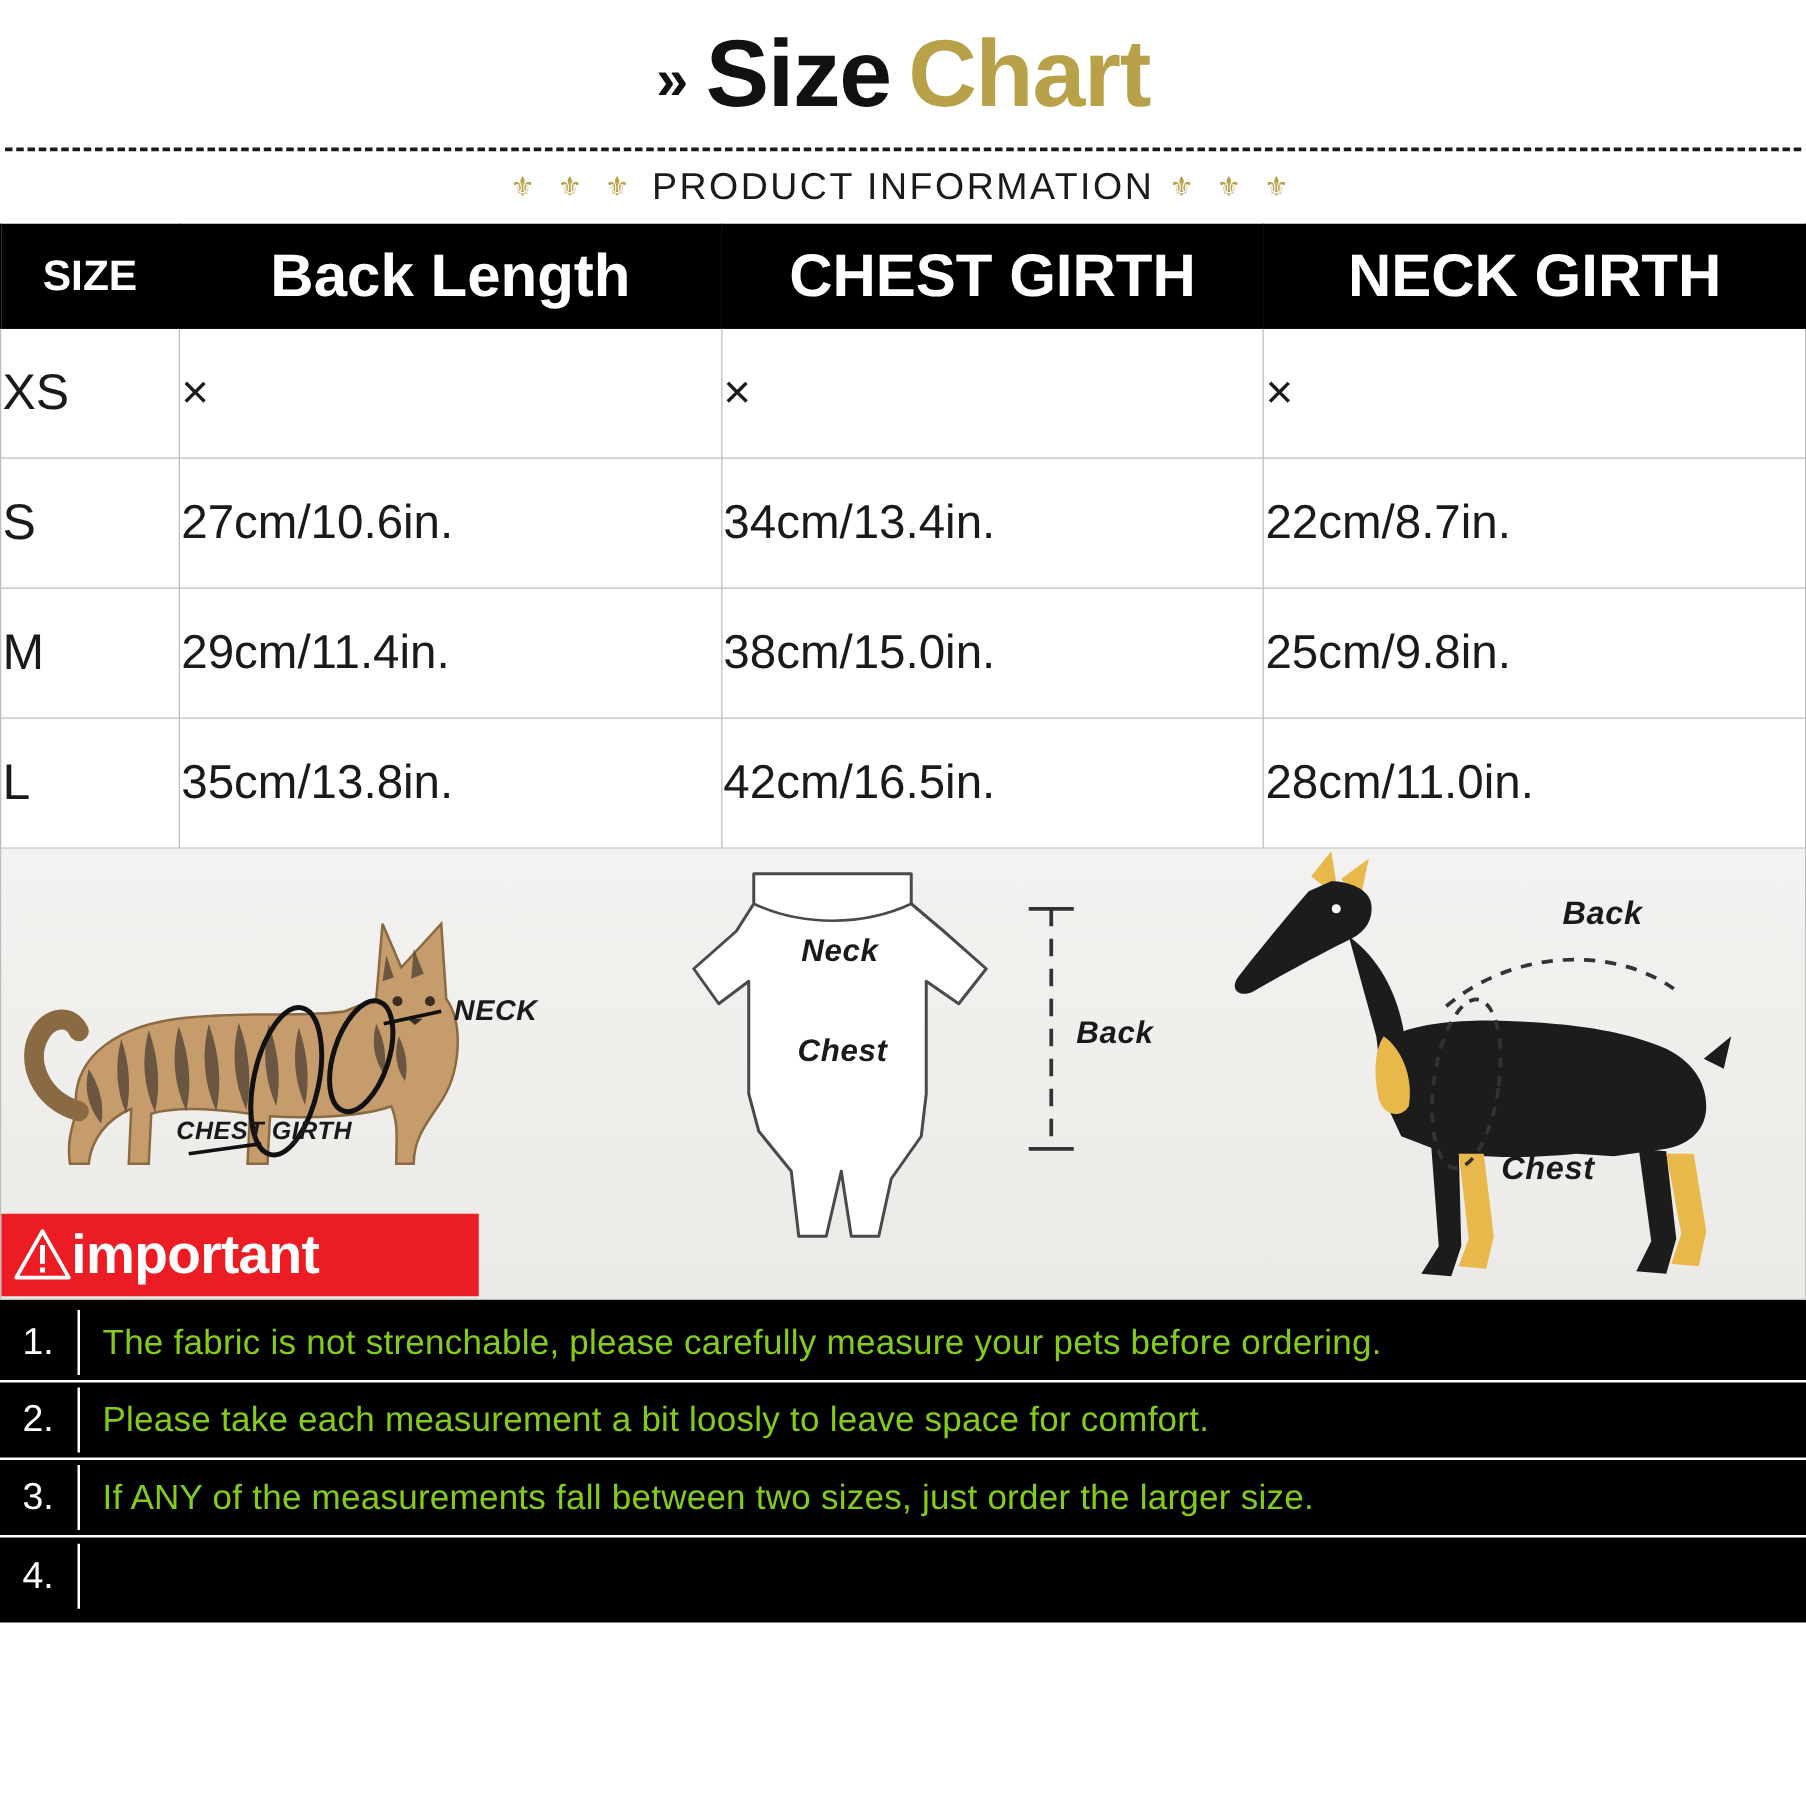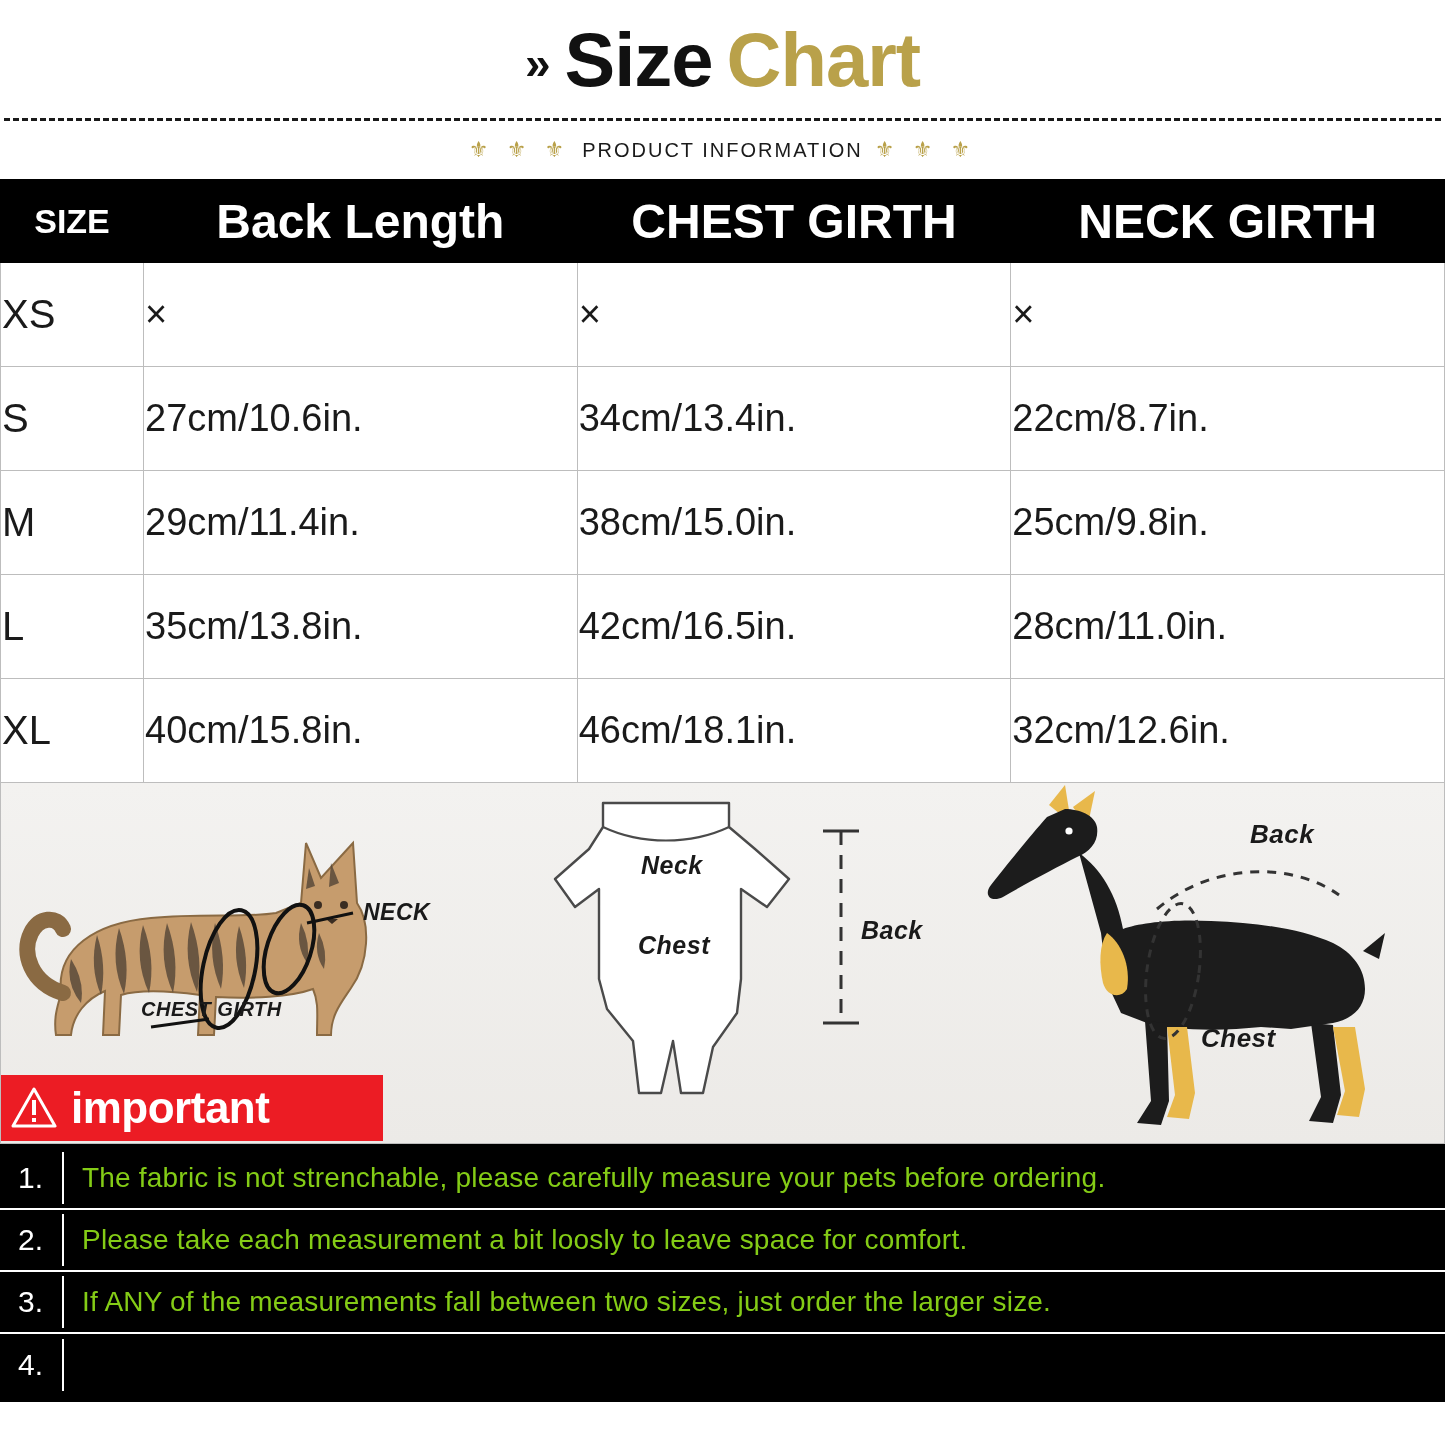--- a/index.html
+++ b/index.html
@@ -59,21 +59,21 @@
     align-items: center;
     justify-content: center;
     gap: 12px;
   }
   .fleur {
     color: #b9a14a;
     font-size: 22px;
     letter-spacing: 6px;
   }
   .subtitle-text {
-    font-size: 20px;
+    font-size: 30px;
     letter-spacing: 2px;
     color: #1a1a1a;
   }
 
   
   table.size-table {
     width: 100%;
     border-collapse: collapse;
     table-layout: fixed;
   }
@@ -123,21 +123,21 @@
   
   .important-wrap {
     position: absolute;
     left: 8px;
     top: 1085px;
     width: 380px;
     height: 66px;
     background: #ec1c24;
     display: flex;
     align-items: center;
-    gap: 14px;
+    gap: 0;
     padding-left: 10px;
     box-sizing: border-box;
     z-index: 5;
   }
   .warn-tri {
     width: 46px; height: 42px; position: relative; flex: none;
   }
   .important-text {
     color: #ffffff;
     font-size: 44px;
@@ -226,26 +226,20 @@
         <td class="size-cell">M</td>
         <td>29cm/11.4in.</td>
         <td>38cm/15.0in.</td>
         <td>25cm/9.8in.</td>
       </tr>
       <tr>
         <td class="size-cell">L</td>
         <td>35cm/13.8in.</td>
         <td>42cm/16.5in.</td>
         <td>28cm/11.0in.</td>
-      </tr>
-      <tr>
-        <td class="size-cell">XL</td>
-        <td>40cm/15.8in.</td>
-        <td>46cm/18.1in.</td>
-        <td>32cm/12.6in.</td>
       </tr>
     </tbody>
   </table>
 
   <div class="illus">
 
     <svg width="400" height="360" viewBox="0 0 400 360">
       <g>
 
         <path d="M60 210 C55 165 95 140 150 135 C200 130 245 135 275 130 L300 120 L305 60 L320 95 L352 60 L356 120

